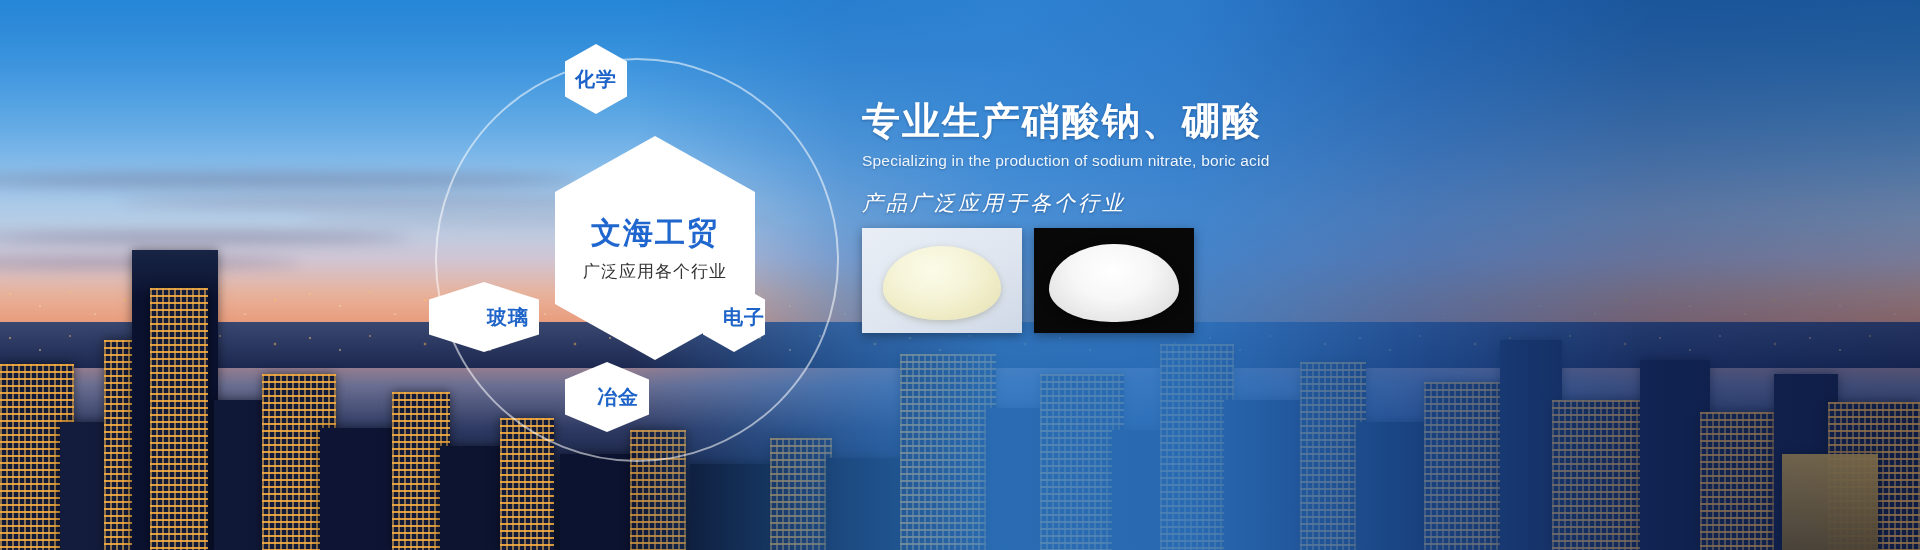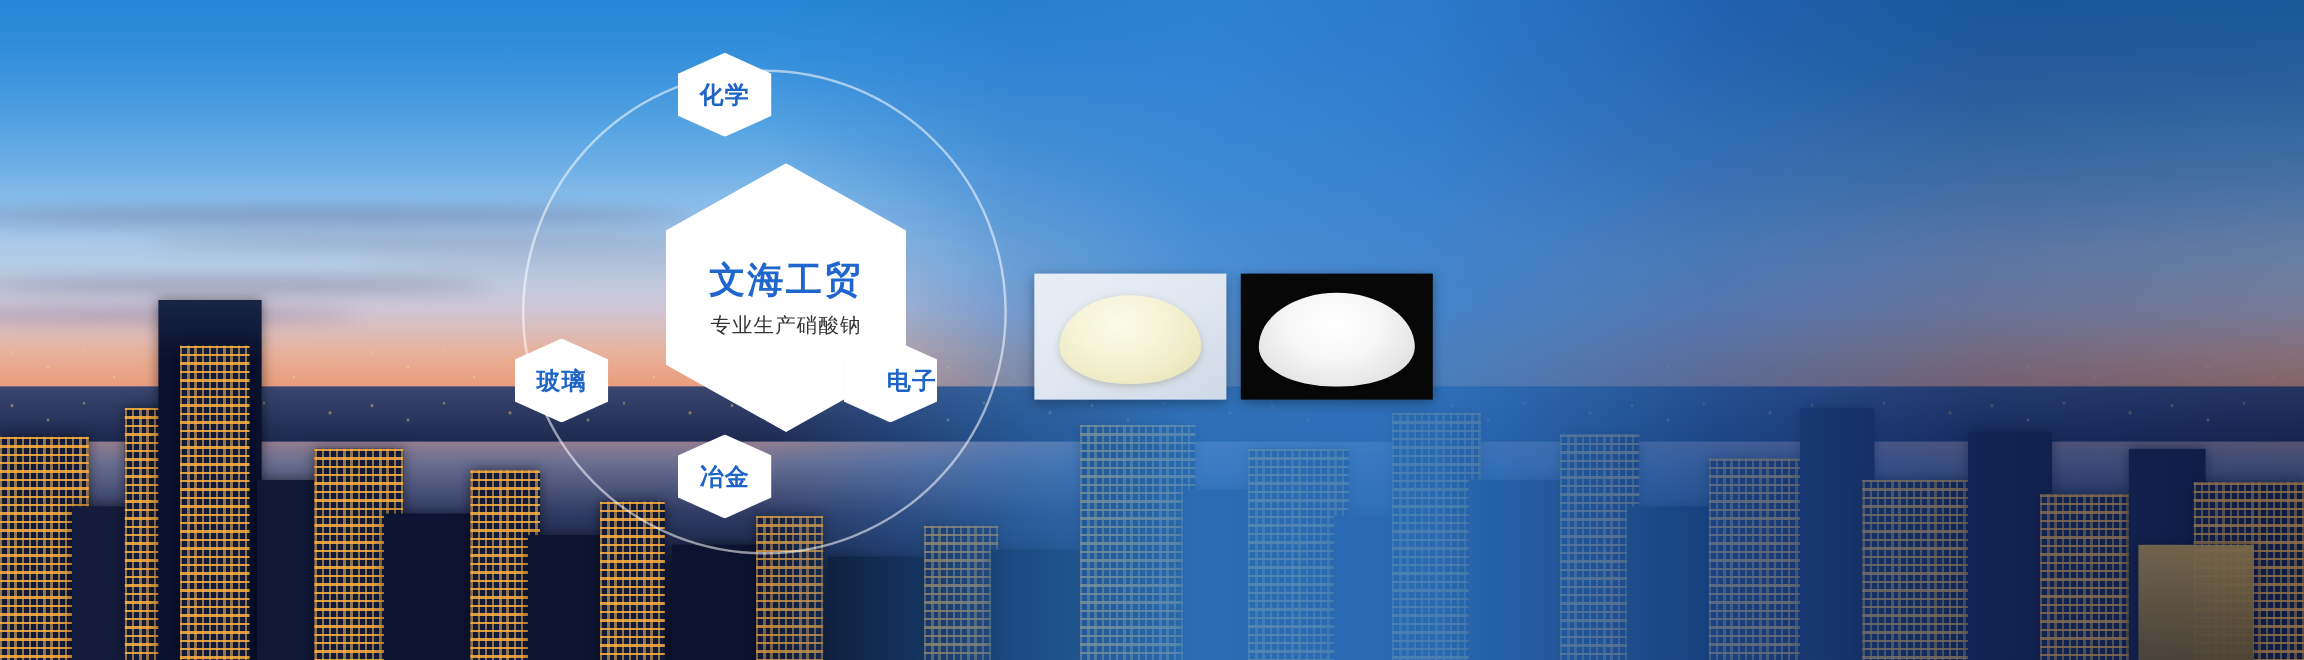--- a/index.html
+++ b/index.html
@@ -92,34 +92,34 @@
   .hex{
     position:absolute;
     display:flex;align-items:center;justify-content:center;
     background:#ffffff;
     clip-path:polygon(50% 0%,100% 25%,100% 75%,50% 100%,0% 75%,0% 25%);
     color:#1d63c8;
     font-weight:bold;
     letter-spacing:1px;
     filter:drop-shadow(0 2px 6px rgba(0,0,0,.25));
   }
-  .hex.small{width:78px;height:70px;font-size:20px;}
+  .hex.small{width:62px;height:70px;font-size:20px;}
   .hex.center{
     width:200px;height:224px;left:130px;top:106px;
     flex-direction:column;gap:6px;
   }
   .hex.center .ctitle{font-size:30px;color:#1f66cf;font-weight:bold;letter-spacing:2px;}
   .hex.center .csub{font-size:17px;color:#333333;font-weight:normal;letter-spacing:1px;}
 
   
   .hx-chem  {left:140px;top:14px;}
   .hx-glaze {left:278px;top:88px;}
   .hx-elec  {left:278px;top:252px;justify-content:flex-end;}
-  .hx-metal {left:140px;top:332px;}
-  .hx-glass {left:4px;top:252px;}
+  .hx-metal {left:140px;top:332px;padding-left:22px;}
+  .hx-glass {left:4px;top:252px;padding-left:48px;}
   .hx-med   {left:4px;top:88px;}
 
   
   .copy{position:absolute;left:862px;top:100px;width:620px;}
   .copy .h1{
     font-size:38px;line-height:1.12;font-weight:bold;color:#ffffff;
     letter-spacing:2px;
     text-shadow:0 1px 3px rgba(0,40,90,.35);
     white-space:nowrap;
   }
@@ -227,37 +227,42 @@
   </div>
 
   <div class="bg-top-blue"></div>
   <div class="bg-right-blue"></div>
 
   <div class="hexwrap">
     <div class="ring"></div>
 
     <div class="hex center">
       <span class="ctitle">文海工贸</span>
-      <span class="csub">专业生产硝酸钠</span>
+      <span class="csub">广泛应用各个行业</span>
     </div>
 
     <div class="hex small hx-chem">
       <span>化学</span>
     </div>
     <div class="hex small hx-elec">
       <span>电子</span>
     </div>
     <div class="hex small hx-metal">
       <span>冶金</span>
     </div>
     <div class="hex small hx-glass">
       <span>玻璃</span>
     </div>
   </div>
 
+  <div class="copy">
+    <div class="h1">专业生产硝酸钠、硼酸</div>
+    <div class="h2">Specializing in the production of sodium nitrate, boric acid</div>
+    <div class="h3">产品广泛应用于各个行业</div>
+  </div>
 
   <div class="shots">
     <div class="shot a">
       <div class="pile cream">
         <div class="grain"></div>
       </div>
     </div>
     <div class="shot b">
       <div class="pile white">
         <div class="grain"></div>

